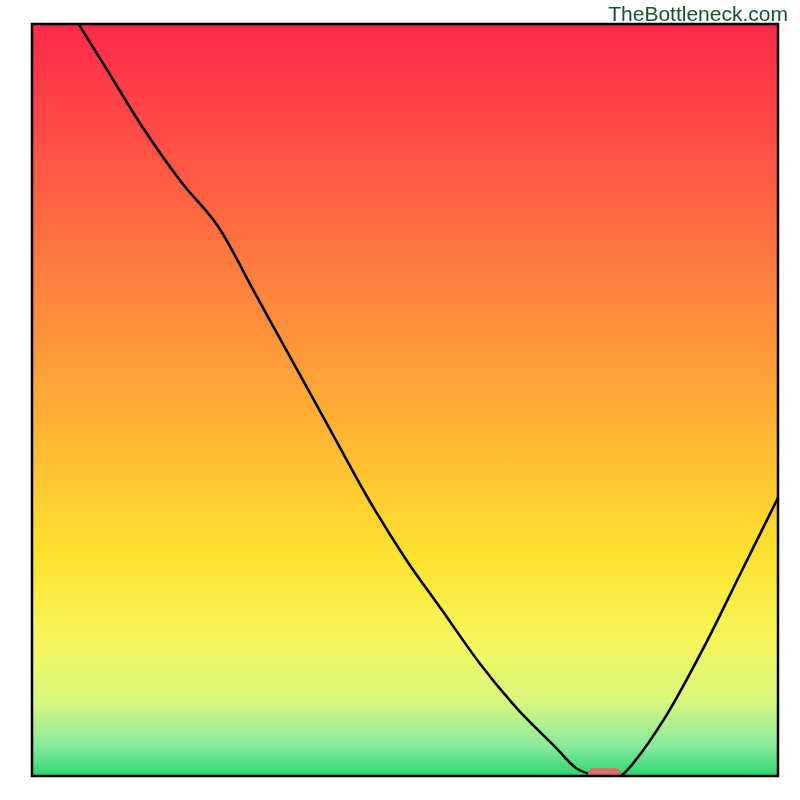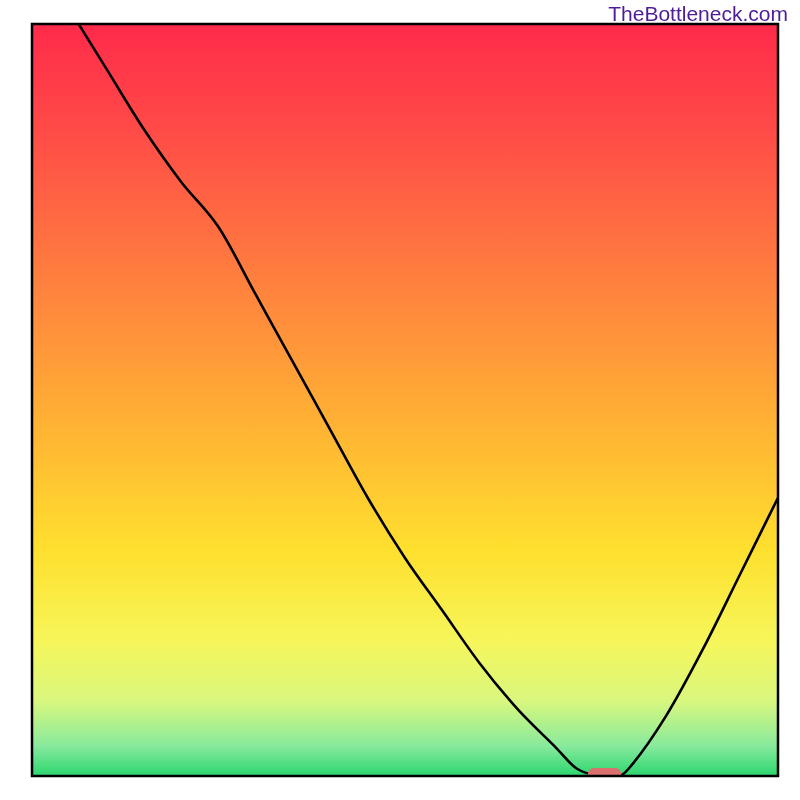--- a/index.html
+++ b/index.html
@@ -14,21 +14,21 @@
     position: relative;
     width: 800px;
     height: 800px;
   }
   .watermark {
     position: absolute;
     top: 2px;
     right: 12px;
     font-family: Arial, sans-serif;
     font-size: 21px;
-    color: #4c1d95;
+    color: #14532d;
     font-weight: 500;
     z-index: 10;
   }
   svg.chart {
     position: absolute;
     left: 0;
     top: 0;
   }
 </style>
 </head>

